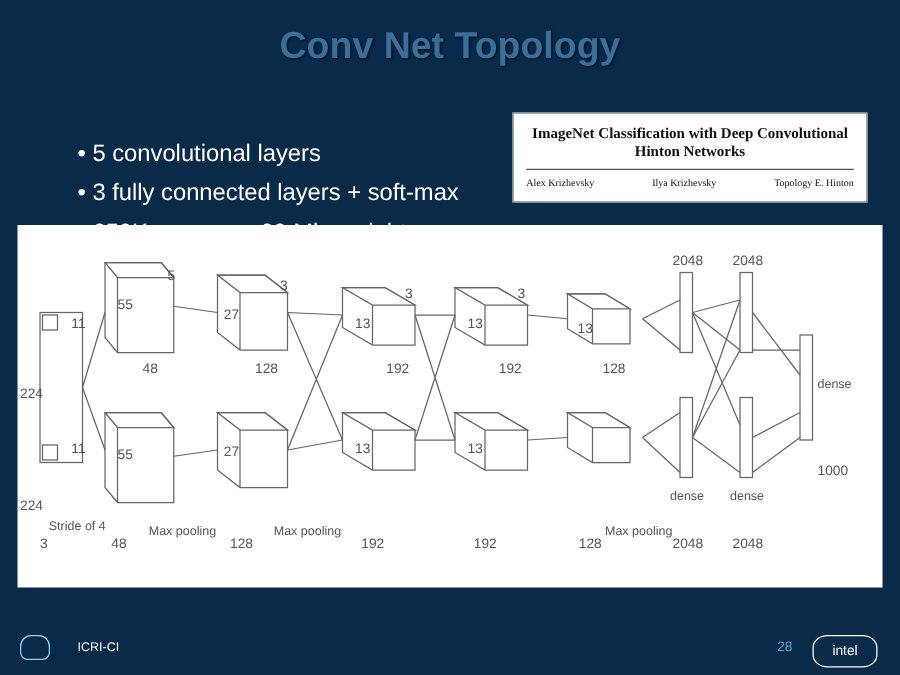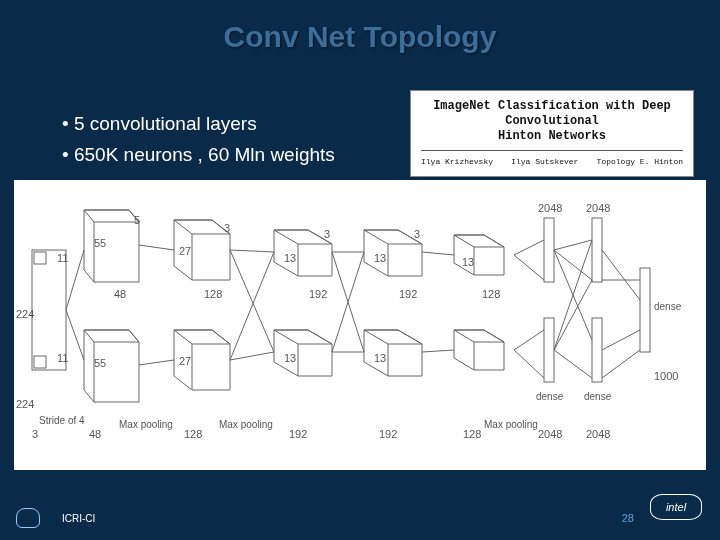--- a/index.html
+++ b/index.html
@@ -1,52 +1,53 @@
 <!DOCTYPE html>
 <html><head>
 <meta charset="utf-8">
 <style>
   html,body{margin:0;padding:0;width:720px;height:540px;background:#0a2a4a;font-family:Arial,Helvetica,sans-serif;overflow:hidden}
   .slide{position:relative;width:720px;height:540px}
   .title{position:absolute;top:20px;left:0;right:0;text-align:center;color:#3b6e99;font-size:30px;font-weight:bold;text-shadow:1px 1px 2px rgba(0,0,0,.6)}
   .bullets{position:absolute;top:90px;left:22px;color:#fff;font-size:19px;line-height:1.55}
   .bullets li{list-style:none;margin:0 0 2px 0}
   .bullets li::before{content:"• ";}
-  .paper{position:absolute;top:90px;right:26px;width:262px;background:#fff;border:1px solid #888;padding:8px 10px 10px;font-family:Liberation Mono, monospace;color:#111}
+  .paper{position:absolute;top:90px;right:26px;width:262px;background:#fff;border:1px solid #888;padding:8px 10px 10px;font-family:Liberation Serif, serif;color:#111}
   .paper .pt{text-align:center;font-weight:bold;font-size:12px;line-height:1.25}
   .paper hr{border:none;border-top:1px solid #555;margin:6px 0}
   .paper .authors{display:flex;justify-content:space-between;font-size:8px}
   .figure{position:absolute;top:180px;left:14px;right:14px;height:290px;background:#fff}
   .figure svg{width:100%;height:100%}
   .ann text{font-family:Arial;fill:#555}
   .pagenum{position:absolute;bottom:16px;right:86px;color:#5aa0d8;font-size:11px}
-  .intel{position:absolute;bottom:20px;right:18px;width:50px;height:24px;border:1.5px solid #fff;border-radius:12px/10px;color:#fff;font-size:11px;font-style:italic;display:flex;align-items:center;justify-content:center}
+  .intel{position:absolute;bottom:6px;right:18px;width:50px;height:24px;border:1.5px solid #fff;border-radius:12px/10px;color:#fff;font-size:11px;display:flex;align-items:center;justify-content:center}
   .logo{position:absolute;bottom:12px;left:16px;color:#fff;font-size:10px;display:flex;align-items:center;gap:22px}
   .brain{width:22px;height:18px;border:1px solid #9cf;border-radius:9px 9px 6px 6px}
 </style>
 </head>
 <body>
 <div class="slide">
 
   <div class="title">Conv Net Topology</div>
 
   <ul class="bullets">
     <li>5 convolutional layers</li>
+    <li>3 fully connected layers + soft-max</li>
     <li>650K neurons , 60 Mln weights</li>
   </ul>
 
   <div class="paper">
     <div class="pt">
       <span>ImageNet Classification with Deep Convolutional</span><br>
       <span>Hinton Networks</span>
     </div>
     <hr>
     <div class="authors">
+      <span>Alex Krizhevsky</span>
       <span>Ilya Krizhevsky</span>
-      <span>Ilya Sutskever</span>
       <span>Topology E. Hinton</span>
     </div>
   </div>
 
   <div class="figure">
     <svg viewBox="0 0 692 290">
       <g fill="none" stroke="#666" stroke-width="1">
 
         <g transform="translate(18,70)">
           <rect x="0" y="0" width="34" height="120"></rect>

